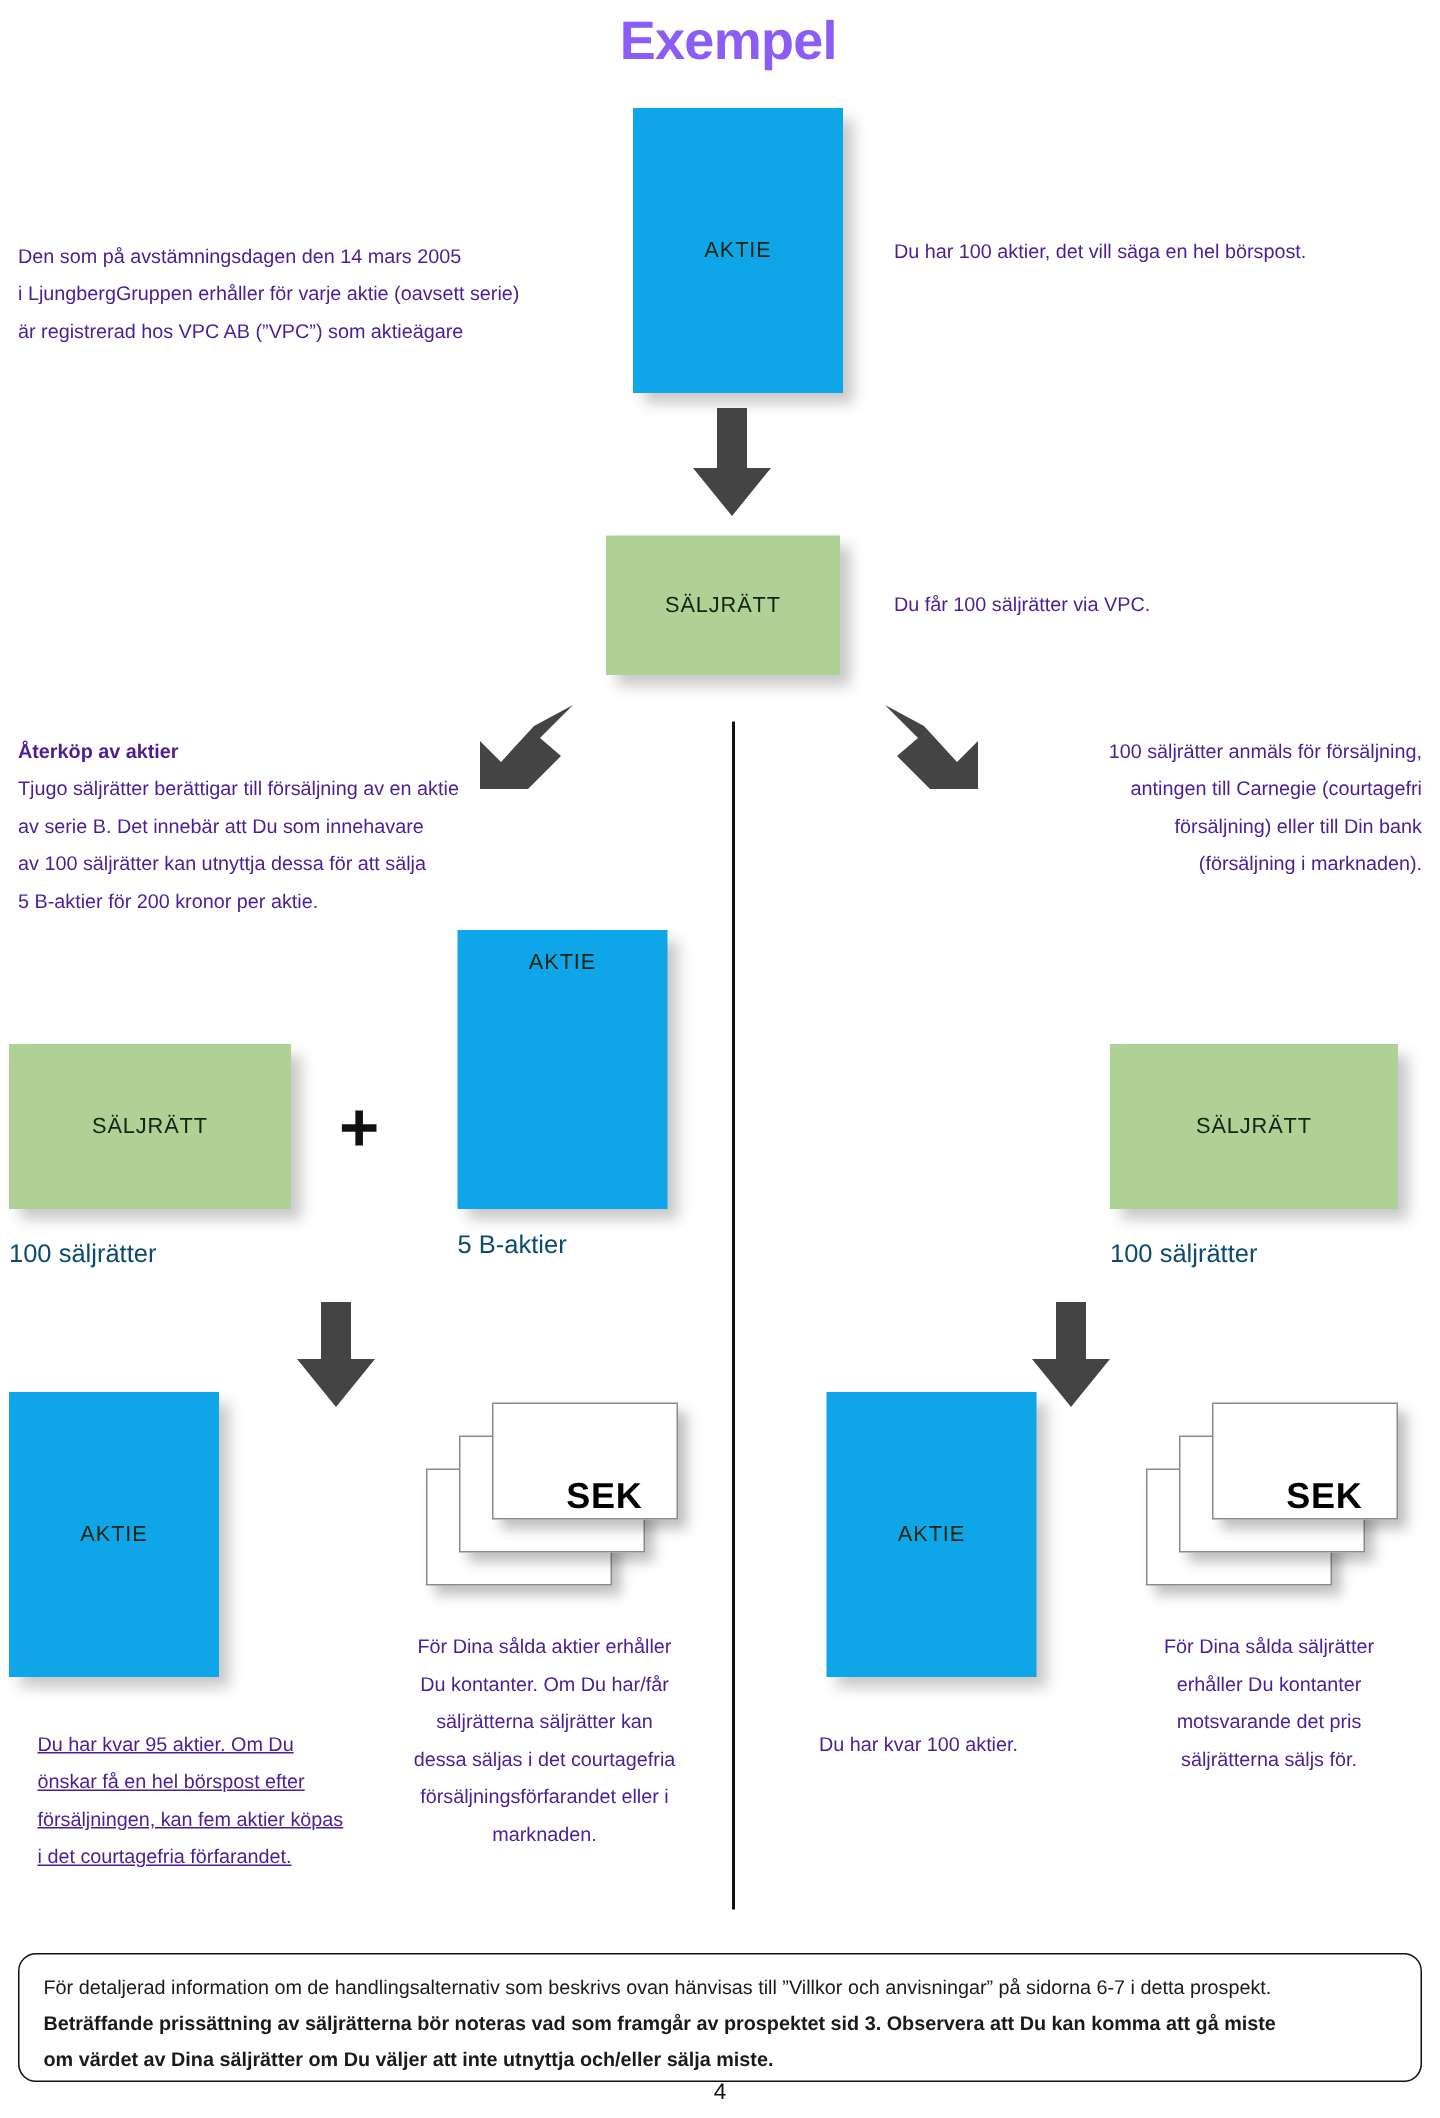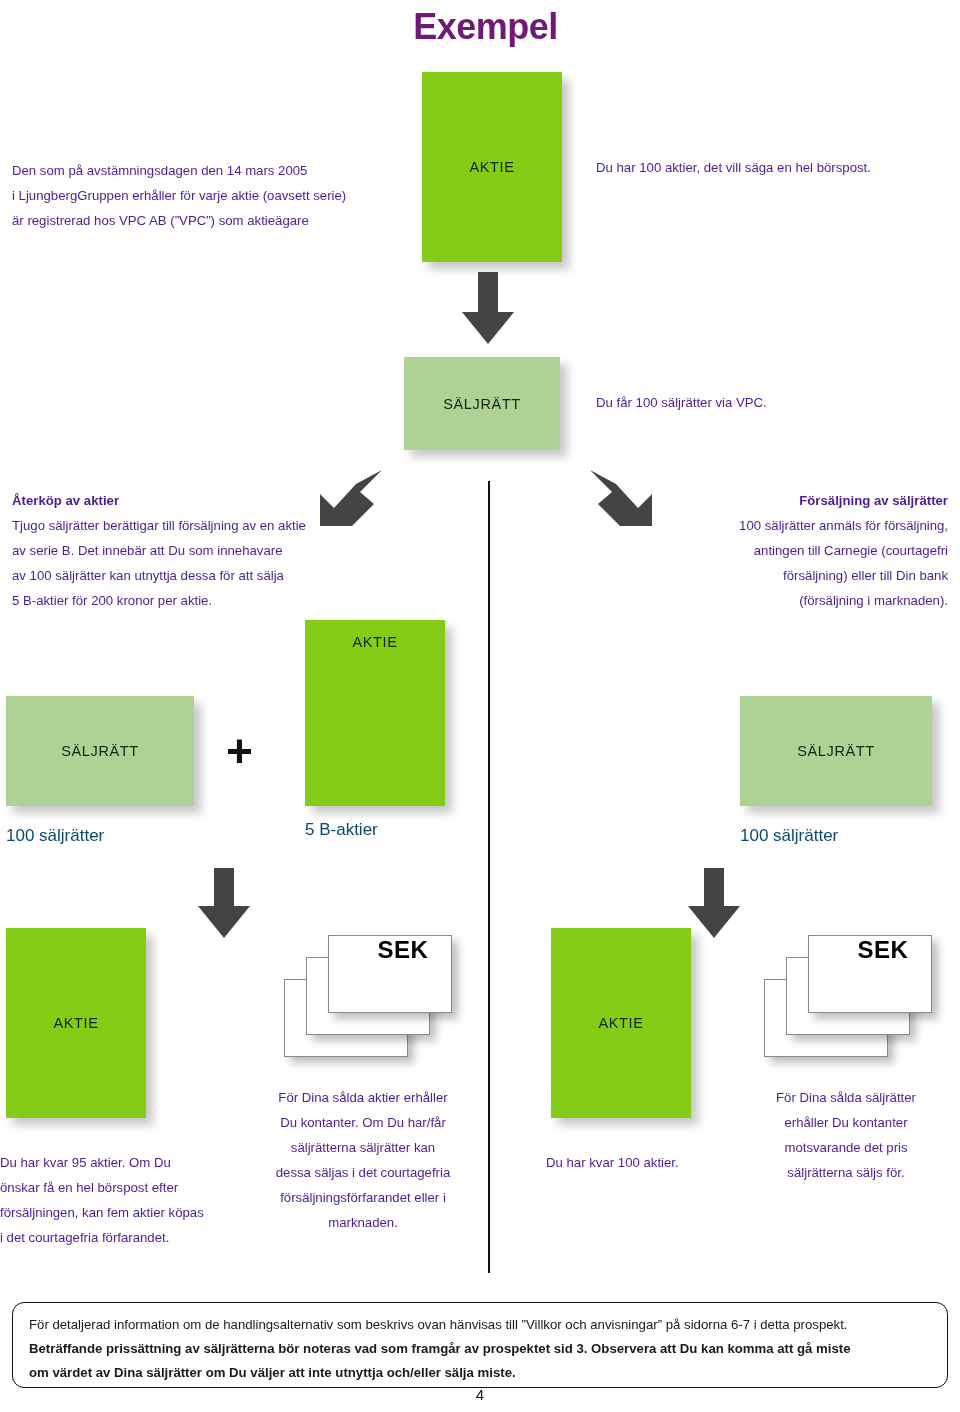--- a/index.html
+++ b/index.html
@@ -19,36 +19,36 @@
 
   
   .page-title {
     position: absolute;
     left: 0; right: 0;
     top: 6px;
     text-align: center;
     font-size: 36px;
     font-weight: bold;
     letter-spacing: -0.5px;
-    color: #701a75;
+    color: #8b5cf6;
     margin-left: 11px;
   }
 
   
   .cert {
     position: absolute;
     display: flex;
     align-items: center;
     justify-content: center;
     font-size: 14.5px;
     letter-spacing: 0.6px;
     color: #15240f;
     box-shadow: 7px 7px 9px rgba(0,0,0,0.22);
   }
-  .cert.light { background: #84cc16; }
+  .cert.light { background: #0ea5e9; }
   .cert.dark  { background: #aed296; }
   .cert .cert-label { white-space: nowrap; }
   .cert.top-label { align-items: flex-start; padding-top: 14px; }
 
   
   .txt {
     position: absolute;
     font-size: 13.2px;
     line-height: 25px;
     color: #4c1d95;
@@ -90,21 +90,21 @@
   
   .sek-stack { position: absolute; }
   .sek-note {
     position: absolute;
     background: #ffffff;
     border: 1.5px solid #8a8a8a;
     box-shadow: 6px 6px 8px rgba(0,0,0,0.25);
   }
   .sek-note.front {
     display: flex;
-    align-items: flex-start;
+    align-items: flex-end;
     justify-content: center;
   }
   .sek-text {
     font-size: 24px;
     font-weight: bold;
     letter-spacing: 0.5px;
     color: #000;
     margin-left: 26px;
   }
 
@@ -190,21 +190,20 @@
 
   <div class="txt" style="left:12px; top:488px;">
     <span class="hd">Återköp av aktier</span>
     <span class="ln">Tjugo säljrätter berättigar till försäljning av en aktie</span>
     <span class="ln">av serie B. Det innebär att Du som innehavare</span>
     <span class="ln">av 100 säljrätter kan utnyttja dessa för att sälja</span>
     <span class="ln">5 B-aktier för 200 kronor per aktie.</span>
   </div>
 
   <div class="txt right" style="left:600px; top:488px; width:348px;">
-    <span class="hd" style="display:block;">Försäljning av säljrätter</span>
     <span class="ln">100 säljrätter anmäls för försäljning,</span>
     <span class="ln">antingen till Carnegie (courtagefri</span>
     <span class="ln">försäljning) eller till Din bank</span>
     <span class="ln">(försäljning i marknaden).</span>
   </div>
 
   <div class="cert dark" style="left:6px; top:696px; width:188px; height:110px;">
     <span class="cert-label">SÄLJRÄTT</span>
   </div>
   <div class="caption" style="left:6px; top:826px; width:188px;">100 säljrätter</div>
@@ -230,21 +229,21 @@
   <div class="arrow" style="left:686px; top:868px;">
     <svg width="56" height="72" viewBox="0 0 56 72">
       <polygon points="18,0 38,0 38,38 54,38 28,70 2,38 18,38" fill="#444444"></polygon>
     </svg>
   </div>
 
   <div class="cert light" style="left:6px; top:928px; width:140px; height:190px;">
     <span class="cert-label">AKTIE</span>
   </div>
 
-  <div class="txt" style="left:0; top:1150px;">
+  <div class="txt" style="left:25px; top:1150px;text-decoration:underline;">
     <span class="ln">Du har kvar 95 aktier. Om Du</span>
     <span class="ln">önskar få en hel börspost efter</span>
     <span class="ln">försäljningen, kan fem aktier köpas</span>
     <span class="ln">i det courtagefria förfarandet.</span>
   </div>
 
   <div class="sek-stack" style="left:284px; top:935px; width:180px; height:135px;">
     <div class="sek-note" style="left:0px;  top:44px; width:124px; height:78px;"></div>
     <div class="sek-note" style="left:22px; top:22px; width:124px; height:78px;"></div>
     <div class="sek-note front" style="left:44px; top:0px; width:124px; height:78px;">

